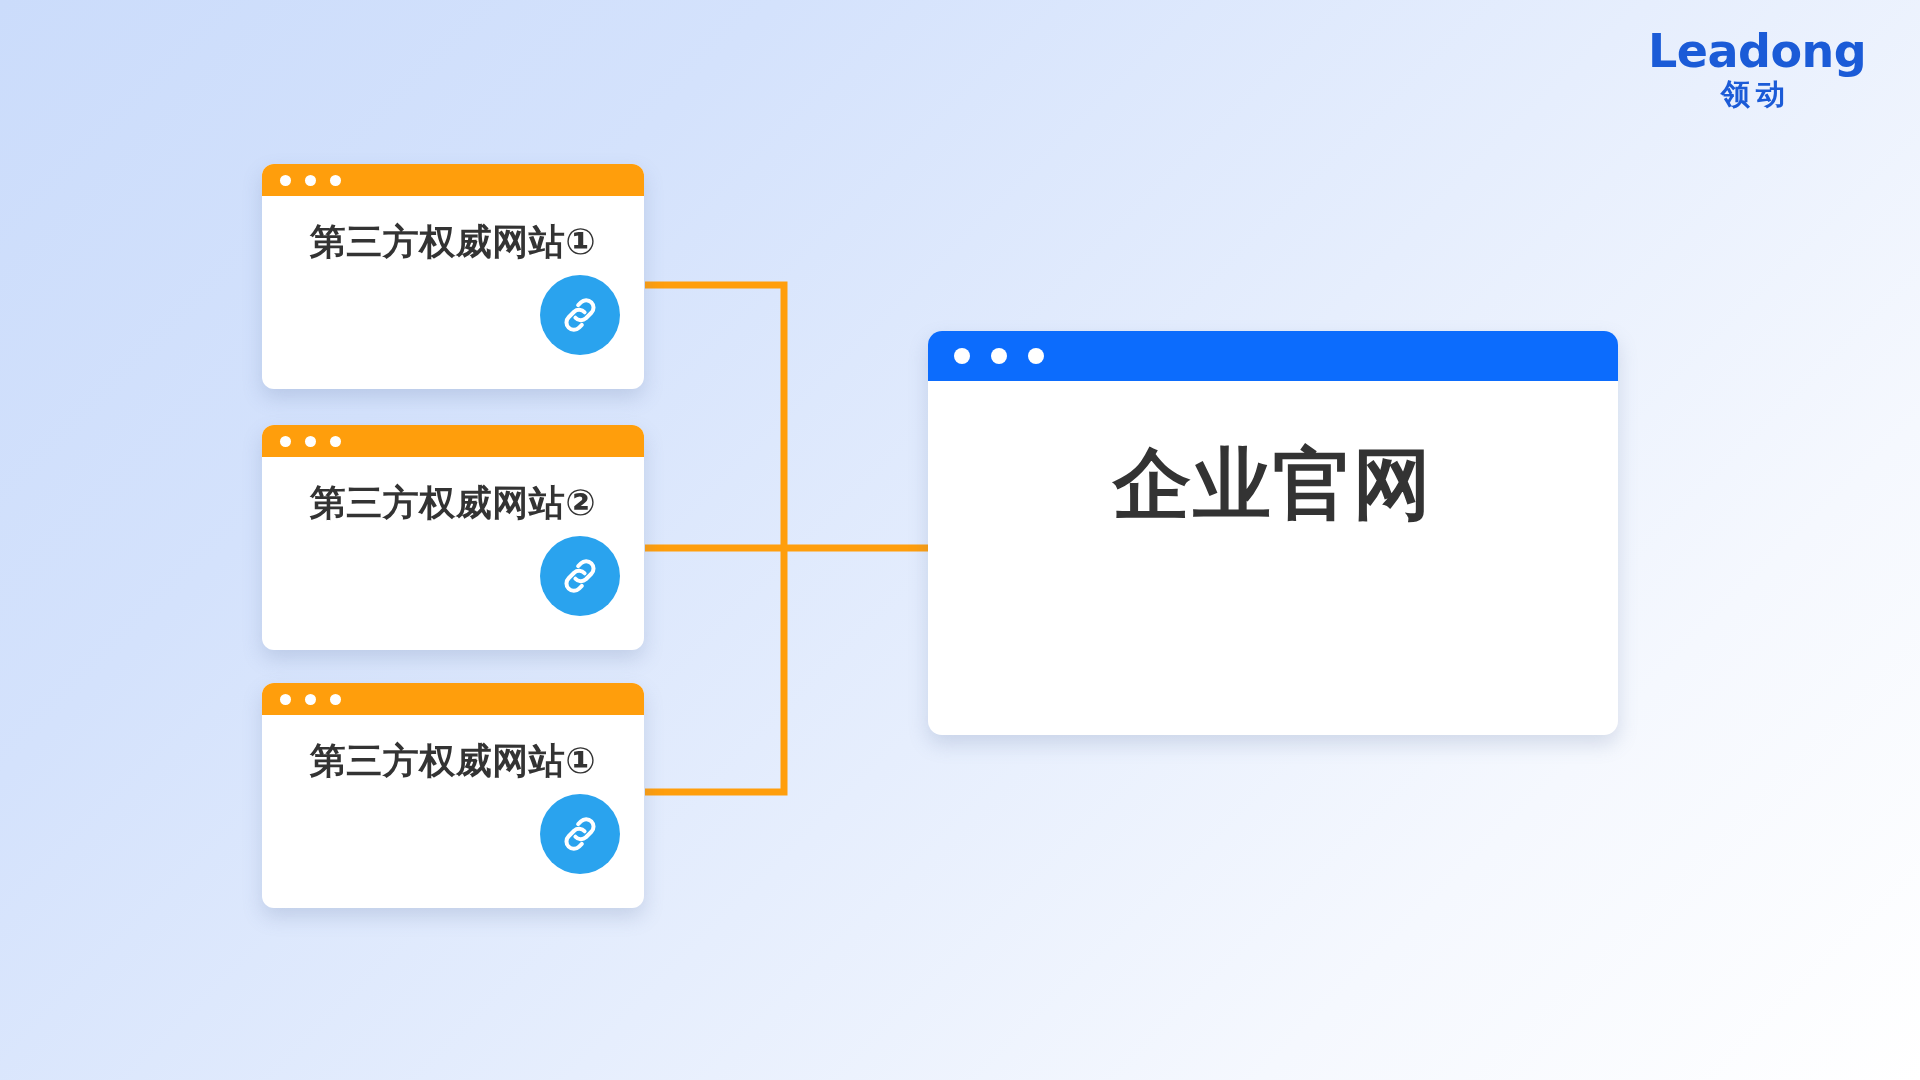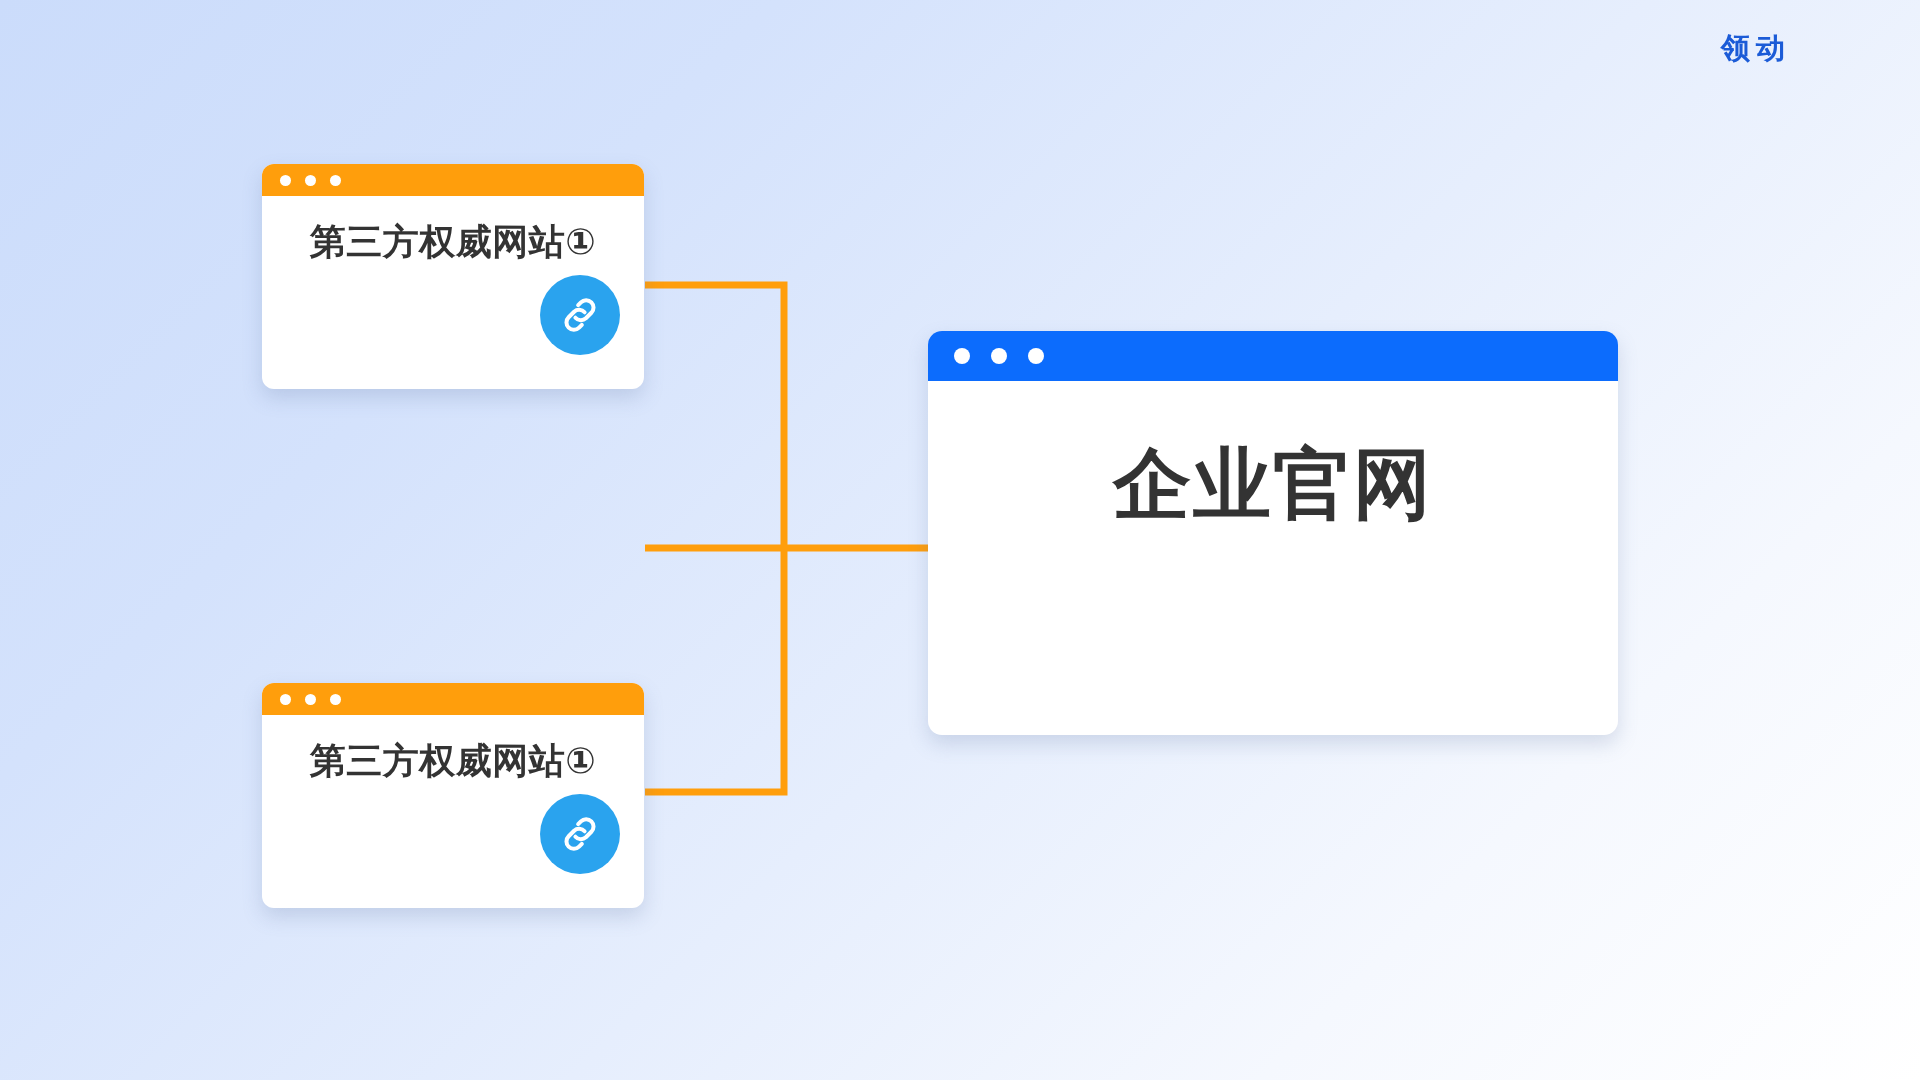--- a/index.html
+++ b/index.html
@@ -127,20 +127,21 @@
     justify-content: center;
   }
   .link-badge svg { display: block; }
 </style>
 </head>
 <body>
 
 <div id="stage">
 
   <div class="brand">
+    <div class="brand-word">Leadong</div>
     <div class="brand-cn">领动</div>
   </div>
 
   <svg class="connectors" viewBox="0 0 1920 1080" width="1920" height="1080">
 
     <path d="M 645 285 L 784 285 L 784 548" fill="none" stroke="#FF9E0C" stroke-width="7"></path>
 
     <path d="M 645 548 L 928 548" fill="none" stroke="#FF9E0C" stroke-width="7"></path>
 
     <path d="M 645 792 L 784 792 L 784 548" fill="none" stroke="#FF9E0C" stroke-width="7"></path>
@@ -156,20 +157,36 @@
       <div class="card-title">第三方权威网站①</div>
       <div class="link-badge">
         <svg width="44" height="44" viewBox="0 0 24 24" fill="none" stroke="#ffffff" stroke-width="2.2" stroke-linecap="round" stroke-linejoin="round">
           <path d="M9.5 13.5a4 4 0 0 0 5.7.3l3-3a4 4 0 0 0-5.7-5.7l-1.5 1.5"></path>
           <path d="M14.5 10.5a4 4 0 0 0-5.7-.3l-3 3a4 4 0 0 0 5.7 5.7l1.5-1.5"></path>
         </svg>
       </div>
     </div>
   </div>
 
+  <div class="card src" style="left:262px; top:425px; width:382px; height:225px;">
+    <div class="card-bar orange">
+      <span class="dot"></span>
+      <span class="dot"></span>
+      <span class="dot"></span>
+    </div>
+    <div class="card-body">
+      <div class="card-title">第三方权威网站②</div>
+      <div class="link-badge">
+        <svg width="44" height="44" viewBox="0 0 24 24" fill="none" stroke="#ffffff" stroke-width="2.2" stroke-linecap="round" stroke-linejoin="round">
+          <path d="M9.5 13.5a4 4 0 0 0 5.7.3l3-3a4 4 0 0 0-5.7-5.7l-1.5 1.5"></path>
+          <path d="M14.5 10.5a4 4 0 0 0-5.7-.3l-3 3a4 4 0 0 0 5.7 5.7l1.5-1.5"></path>
+        </svg>
+      </div>
+    </div>
+  </div>
 
   <div class="card src" style="left:262px; top:683px; width:382px; height:225px;">
     <div class="card-bar orange">
       <span class="dot"></span>
       <span class="dot"></span>
       <span class="dot"></span>
     </div>
     <div class="card-body">
       <div class="card-title">第三方权威网站①</div>
       <div class="link-badge">

